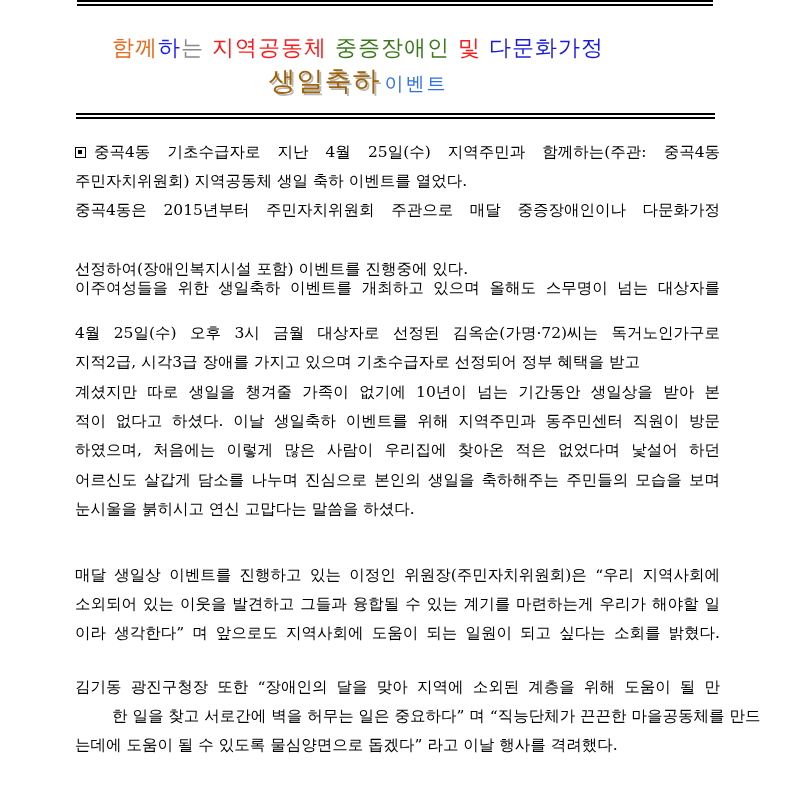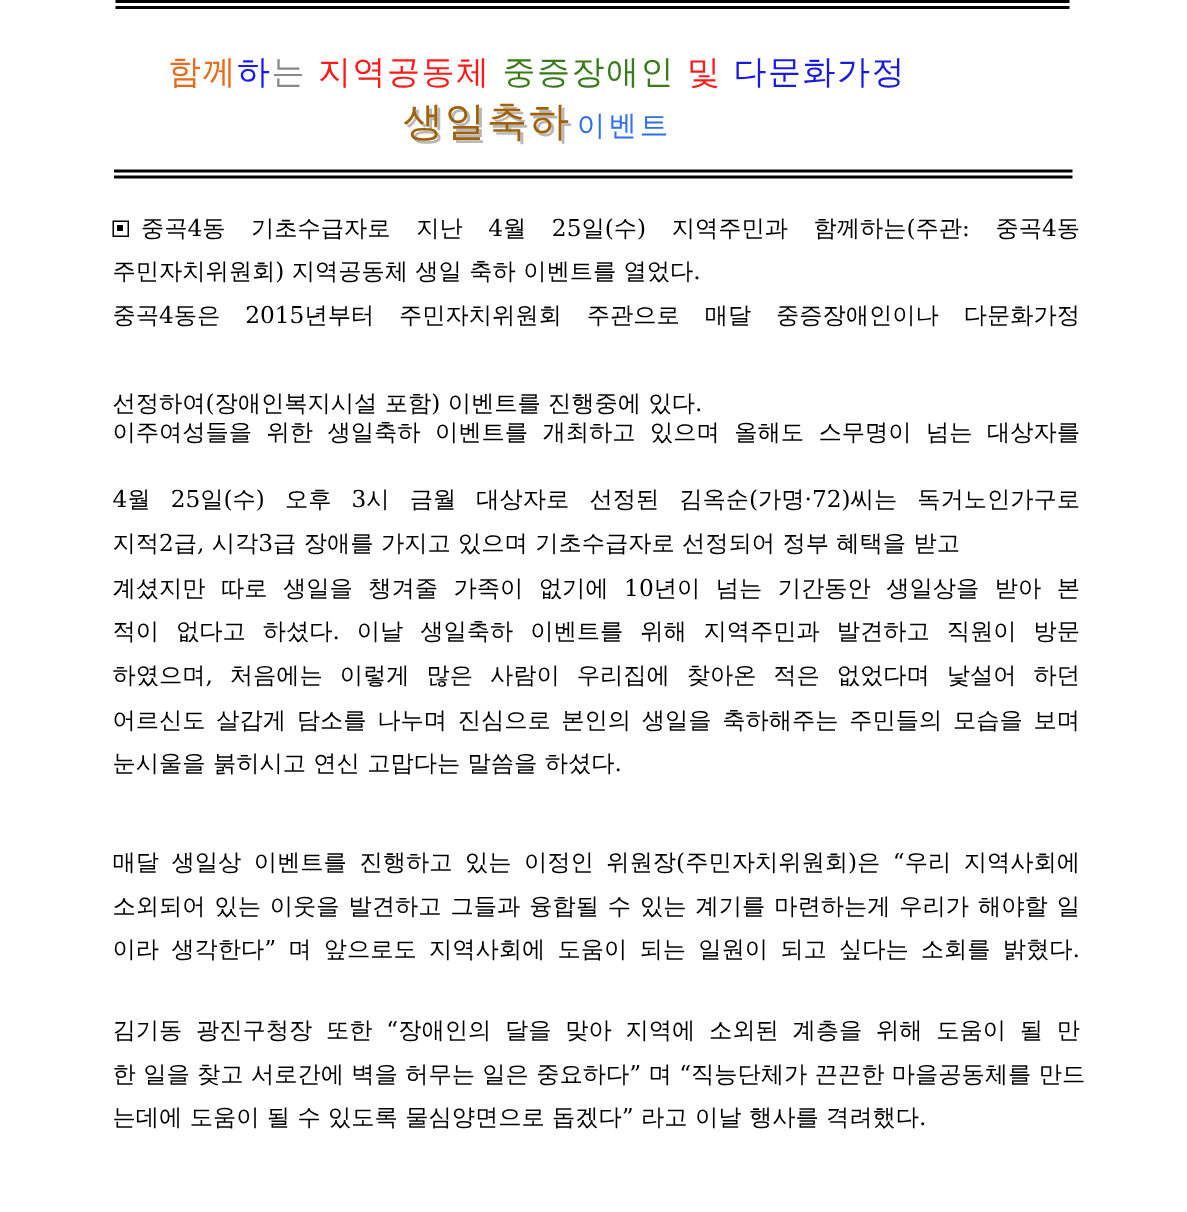--- a/index.html
+++ b/index.html
@@ -51,25 +51,25 @@
 
   <div class="line" style="top:142px;"><span class="bullet"></span><span>중곡4동 기초수급자로 지난 4월 25일(수) 지역주민과 함께하는(주관: 중곡4동</span></div>
   <div class="line last" style="top:171px;">주민자치위원회) 지역공동체 생일 축하 이벤트를 열었다.</div>
   <div class="line" style="top:200px;">중곡4동은 2015년부터 주민자치위원회 주관으로 매달 중증장애인이나 다문화가정</div>
   <div class="line" style="top:230px;margin-top:48px;">이주여성들을 위한 생일축하 이벤트를 개최하고 있으며 올해도 스무명이 넘는 대상자를</div>
   <div class="line last" style="top:259px;">선정하여(장애인복지시설 포함) 이벤트를 진행중에 있다.</div>
 
   <div class="line" style="top:323px;">4월 25일(수) 오후 3시 금월 대상자로 선정된 김옥순(가명·72)씨는 독거노인가구로</div>
   <div class="line last" style="top:352px;">지적2급, 시각3급 장애를 가지고 있으며 기초수급자로 선정되어 정부 혜택을 받고</div>
   <div class="line" style="top:382px;">계셨지만 따로 생일을 챙겨줄 가족이 없기에 10년이 넘는 기간동안 생일상을 받아 본</div>
-  <div class="line" style="top:411px;">적이 없다고 하셨다. 이날 생일축하 이벤트를 위해 지역주민과 발견하고 직원이 방문</div>
+  <div class="line" style="top:411px;">적이 없다고 하셨다. 이날 생일축하 이벤트를 위해 지역주민과 동주민센터 직원이 방문</div>
   <div class="line" style="top:440px;">하였으며, 처음에는 이렇게 많은 사람이 우리집에 찾아온 적은 없었다며 낯설어 하던</div>
   <div class="line" style="top:470px;">어르신도 살갑게 담소를 나누며 진심으로 본인의 생일을 축하해주는 주민들의 모습을 보며</div>
   <div class="line last" style="top:499px;">눈시울을 붉히시고 연신 고맙다는 말씀을 하셨다.</div>
 
   <div class="line" style="top:565px;">매달 생일상 이벤트를 진행하고 있는 이정인 위원장(주민자치위원회)은 “우리 지역사회에</div>
   <div class="line" style="top:594px;">소외되어 있는 이웃을 발견하고 그들과 융합될 수 있는 계기를 마련하는게 우리가 해야할 일</div>
   <div class="line" style="top:623px;">이라 생각한다” 며 앞으로도 지역사회에 도움이 되는 일원이 되고 싶다는 소회를 밝혔다.</div>
 
   <div class="line" style="top:677px;">김기동 광진구청장 또한 “장애인의 달을 맞아 지역에 소외된 계층을 위해 도움이 될 만</div>
-  <div class="line" style="top:706px;">한 일을 찾고 서로간에 벽을 허무는 일은 중요하다” 며 “직능단체가 끈끈한 마을공동체를 만드</div>
+  <div class="line" style="top:706px;margin-left:37px;">한 일을 찾고 서로간에 벽을 허무는 일은 중요하다” 며 “직능단체가 끈끈한 마을공동체를 만드</div>
   <div class="line last" style="top:735px;">는데에 도움이 될 수 있도록 물심양면으로 돕겠다” 라고 이날 행사를 격려했다.</div>
 </div>
 
 </body></html>

